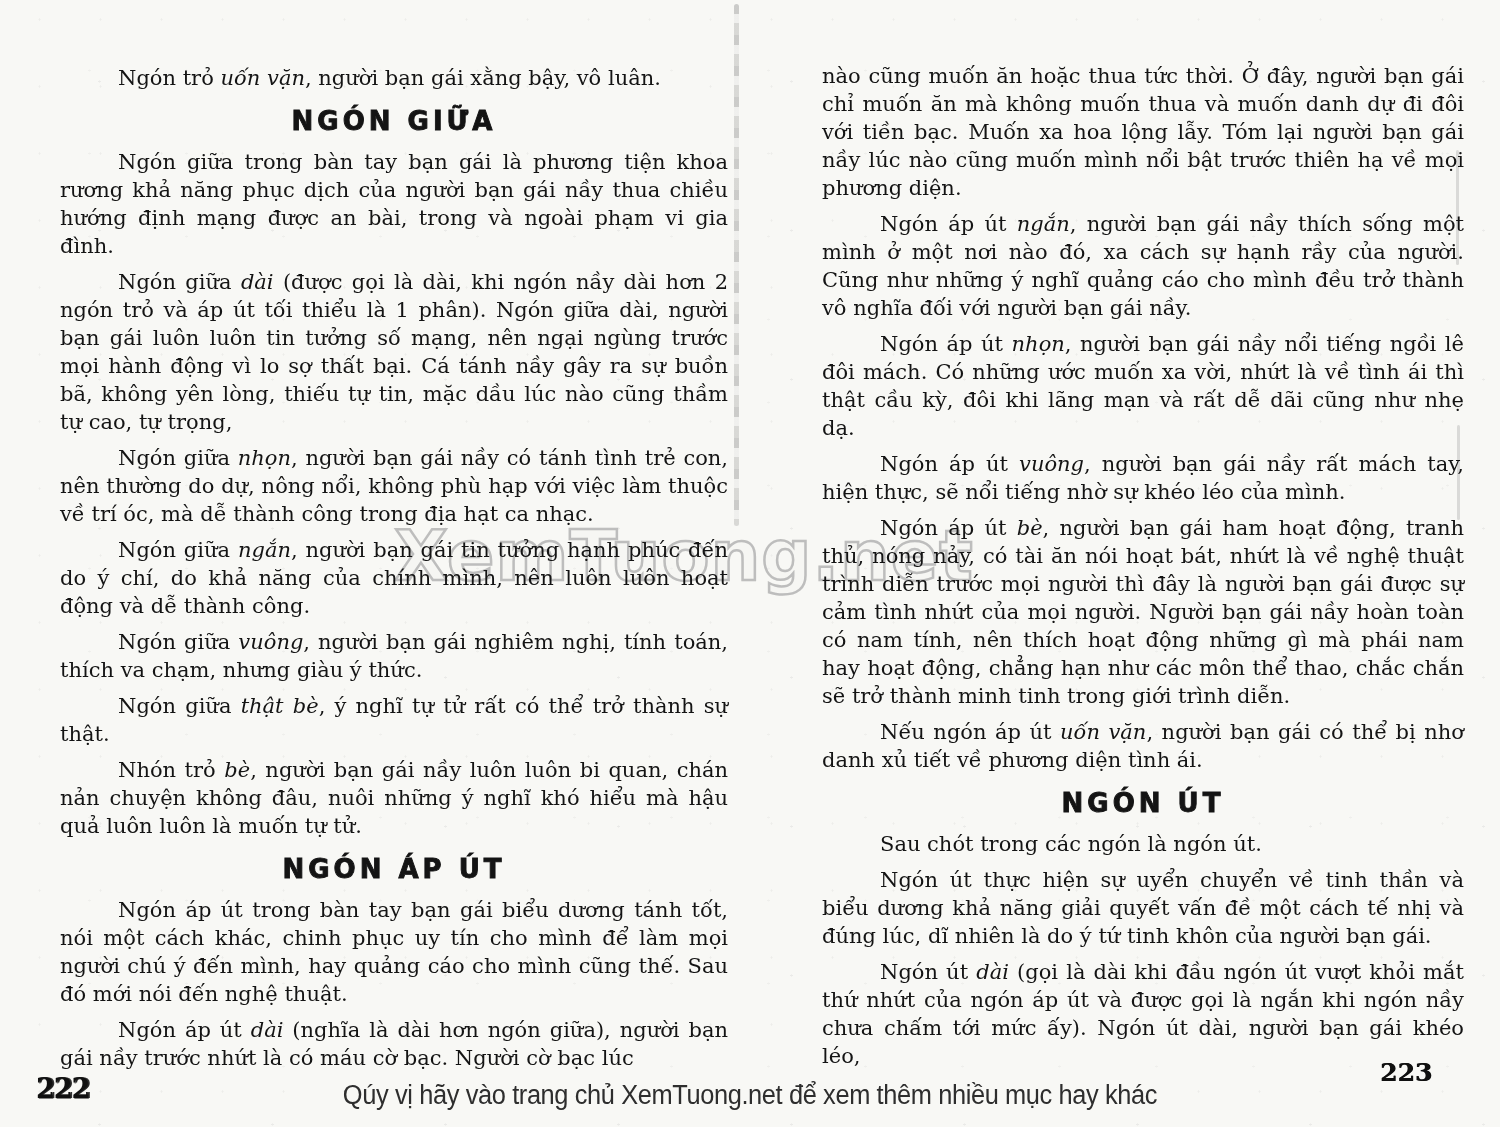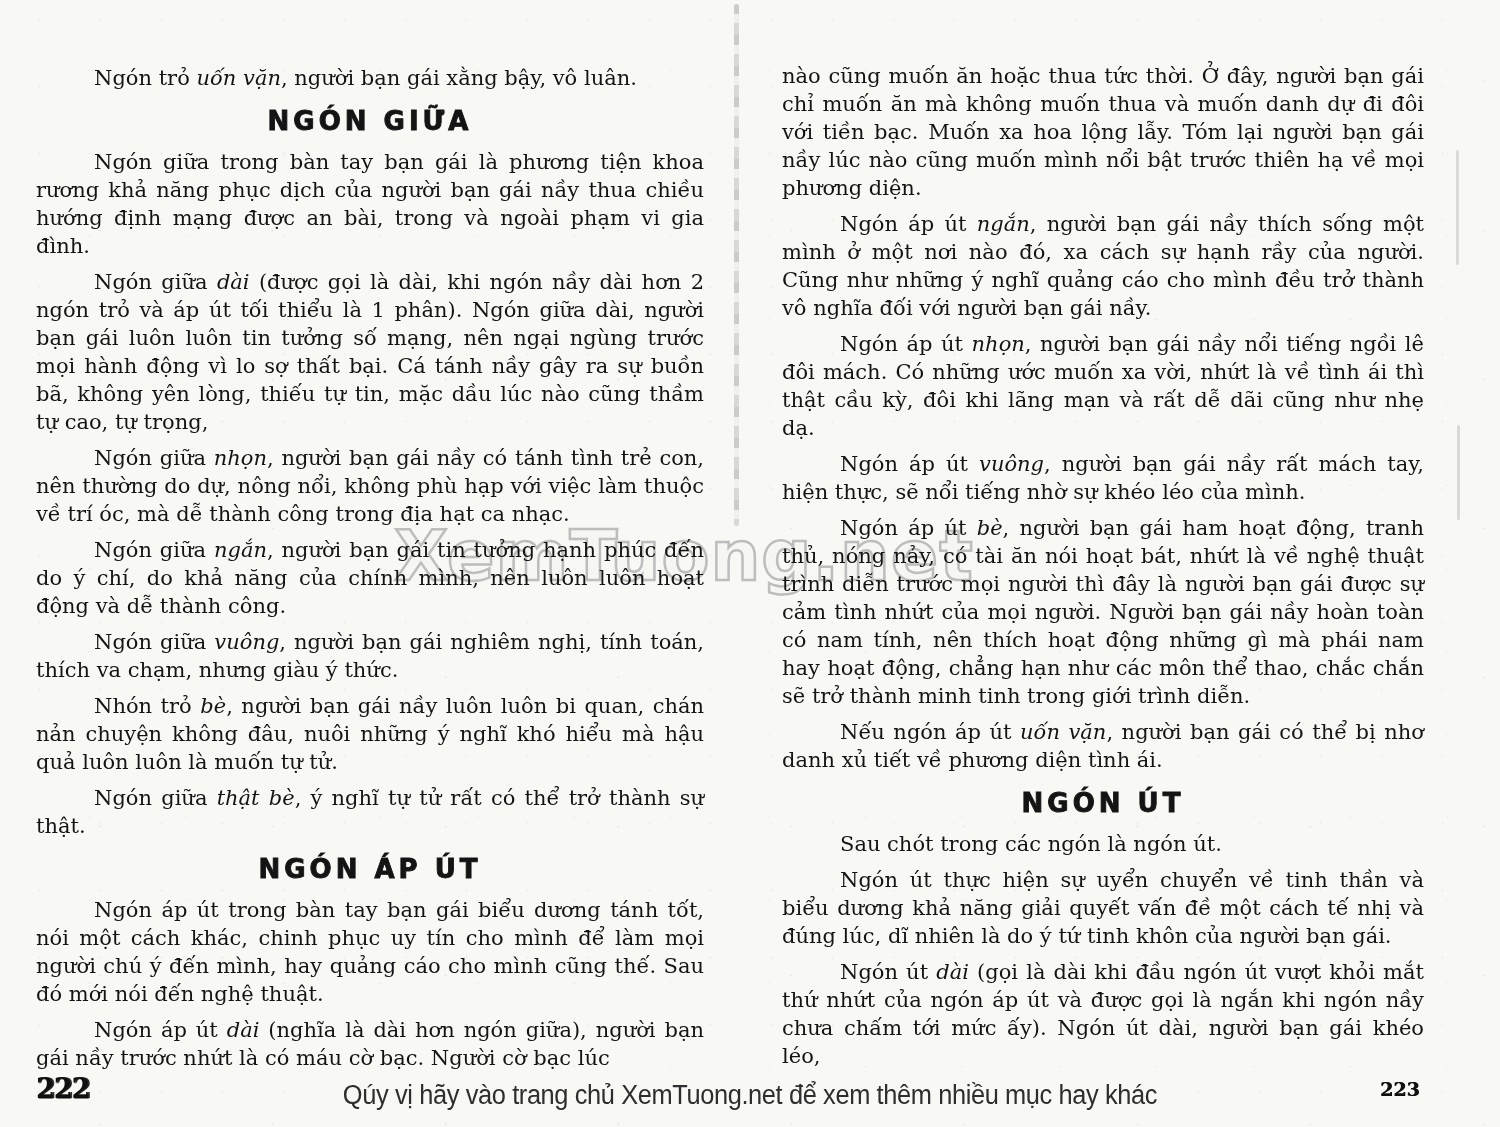--- a/index.html
+++ b/index.html
@@ -18,23 +18,24 @@
     overflow: hidden;
     font-family: "DejaVu Serif", serif;
     color: #141414;
   }
   .page {
     position: absolute;
     z-index: 2;
     font-size: 21px;
     line-height: 28px;
     text-align: justify;
+    margin-left: 24px;
   }
   .page-left  { left: 36px;  top: 64px; width: 668px; }
-  .page-right { left: 782px; top: 62px; width: 642px; }
+  .page-right { left: 798px; top: 62px; width: 642px; }
   .para { margin: 0 0 8px 0; text-indent: 58px; }
   .para.noindent { text-indent: 0; }
   .it { font-style: italic; }
   .heading {
     font-family: "DejaVu Sans", sans-serif;
     font-weight: bold;
     font-size: 26px;
     line-height: 30px;
     letter-spacing: 4px;
     text-align: center;
@@ -43,21 +44,21 @@
     -webkit-text-stroke: 0.9px currentColor;
   }
   .page-number {
     position: absolute;
     z-index: 2;
     font-family: "DejaVu Serif", serif;
     font-weight: bold;
     color: #101010;
   }
   .page-number.left  { left: 36px;  top: 1073px; font-size: 27px; text-shadow: 2px 0 0 rgba(16,16,16,0.85), 1px 1px 0 rgba(16,16,16,0.5); letter-spacing: -1px; }
-  .page-number.right { left: 1380px; top: 1058px; font-size: 19px; text-shadow: 0.6px 0 0 #101010; margin-top: 20px; }
+  .page-number.right { left: 1380px; top: 1058px; font-size: 25px; text-shadow: 0.6px 0 0 #101010; }
   .footer {
     position: absolute;
     z-index: 2;
     left: 0; top: 1080px; width: 100%;
     text-align: center;
     font-family: "Liberation Sans", sans-serif;
     font-size: 27px;
     letter-spacing: -0.4px;
     color: #2e2e2e;
     transform: scaleX(0.94);
@@ -110,22 +111,22 @@
   <div class="watermark">XemTuong.net</div>
 
   <div class="page page-left">
       <p class="para"><span>Ngón trỏ </span><span class="it">uốn vặn</span><span>, người bạn gái xằng bậy, vô luân.</span></p>
       <h2 class="heading">NGÓN GIỮA</h2>
       <p class="para"><span>Ngón giữa trong bàn tay bạn gái là phương tiện khoa rương khả năng phục dịch của người bạn gái nầy thua chiều hướng định mạng được an bài, trong và ngoài phạm vi gia đình.</span></p>
       <p class="para"><span>Ngón giữa </span><span class="it">dài</span><span> (được gọi là dài, khi ngón nầy dài hơn 2 ngón trỏ và áp út tối thiểu là 1 phân). Ngón giữa dài, người bạn gái luôn luôn tin tưởng số mạng, nên ngại ngùng trước mọi hành động vì lo sợ thất bại. Cá tánh nầy gây ra sự buồn bã, không yên lòng, thiếu tự tin, mặc dầu lúc nào cũng thầm tự cao, tự trọng,</span></p>
       <p class="para"><span>Ngón giữa </span><span class="it">nhọn</span><span>, người bạn gái nầy có tánh tình trẻ con, nên thường do dự, nông nổi, không phù hạp với việc làm thuộc về trí óc, mà dễ thành công trong địa hạt ca nhạc.</span></p>
       <p class="para"><span>Ngón giữa </span><span class="it">ngắn</span><span>, người bạn gái tin tưởng hạnh phúc đến do ý chí, do khả năng của chính mình, nên luôn luôn hoạt động và dễ thành công.</span></p>
       <p class="para"><span>Ngón giữa </span><span class="it">vuông</span><span>, người bạn gái nghiêm nghị, tính toán, thích va chạm, nhưng giàu ý thức.</span></p>
+      <p class="para"><span>Ngón giữa </span><span class="it">thật bè</span><span>, ý nghĩ tự tử rất có thể trở thành sự thật.</span></p>
       <p class="para"><span>Nhón trỏ </span><span class="it">bè</span><span>, người bạn gái nầy luôn luôn bi quan, chán nản chuyện không đâu, nuôi những ý nghĩ khó hiểu mà hậu quả luôn luôn là muốn tự tử.</span></p>
-      <p class="para"><span>Ngón giữa </span><span class="it">thật bè</span><span>, ý nghĩ tự tử rất có thể trở thành sự thật.</span></p>
       <h2 class="heading">NGÓN ÁP ÚT</h2>
       <p class="para"><span>Ngón áp út trong bàn tay bạn gái biểu dương tánh tốt, nói một cách khác, chinh phục uy tín cho mình để làm mọi người chú ý đến mình, hay quảng cáo cho mình cũng thế. Sau đó mới nói đến nghệ thuật.</span></p>
       <p class="para"><span>Ngón áp út </span><span class="it">dài</span><span> (nghĩa là dài hơn ngón giữa), người bạn gái nầy trước nhứt là có máu cờ bạc. Người cờ bạc lúc</span></p>
     </div>
 
   <div class="page page-right">
       <p class="para noindent"><span>nào cũng muốn ăn hoặc thua tức thời. Ở đây, người bạn gái chỉ muốn ăn mà không muốn thua và muốn danh dự đi đôi với tiền bạc. Muốn xa hoa lộng lẫy. Tóm lại người bạn gái nầy lúc nào cũng muốn mình nổi bật trước thiên hạ về mọi phương diện.</span></p>
       <p class="para"><span>Ngón áp út </span><span class="it">ngắn</span><span>, người bạn gái nầy thích sống một mình ở một nơi nào đó, xa cách sự hạnh rầy của người. Cũng như những ý nghĩ quảng cáo cho mình đều trở thành vô nghĩa đối với người bạn gái nầy.</span></p>
       <p class="para"><span>Ngón áp út </span><span class="it">nhọn</span><span>, người bạn gái nầy nổi tiếng ngồi lê đôi mách. Có những ước muốn xa vời, nhứt là về tình ái thì thật cầu kỳ, đôi khi lãng mạn và rất dễ dãi cũng như nhẹ dạ.</span></p>
       <p class="para"><span>Ngón áp út </span><span class="it">vuông</span><span>, người bạn gái nầy rất mách tay, hiện thực, sẽ nổi tiếng nhờ sự khéo léo của mình.</span></p>

